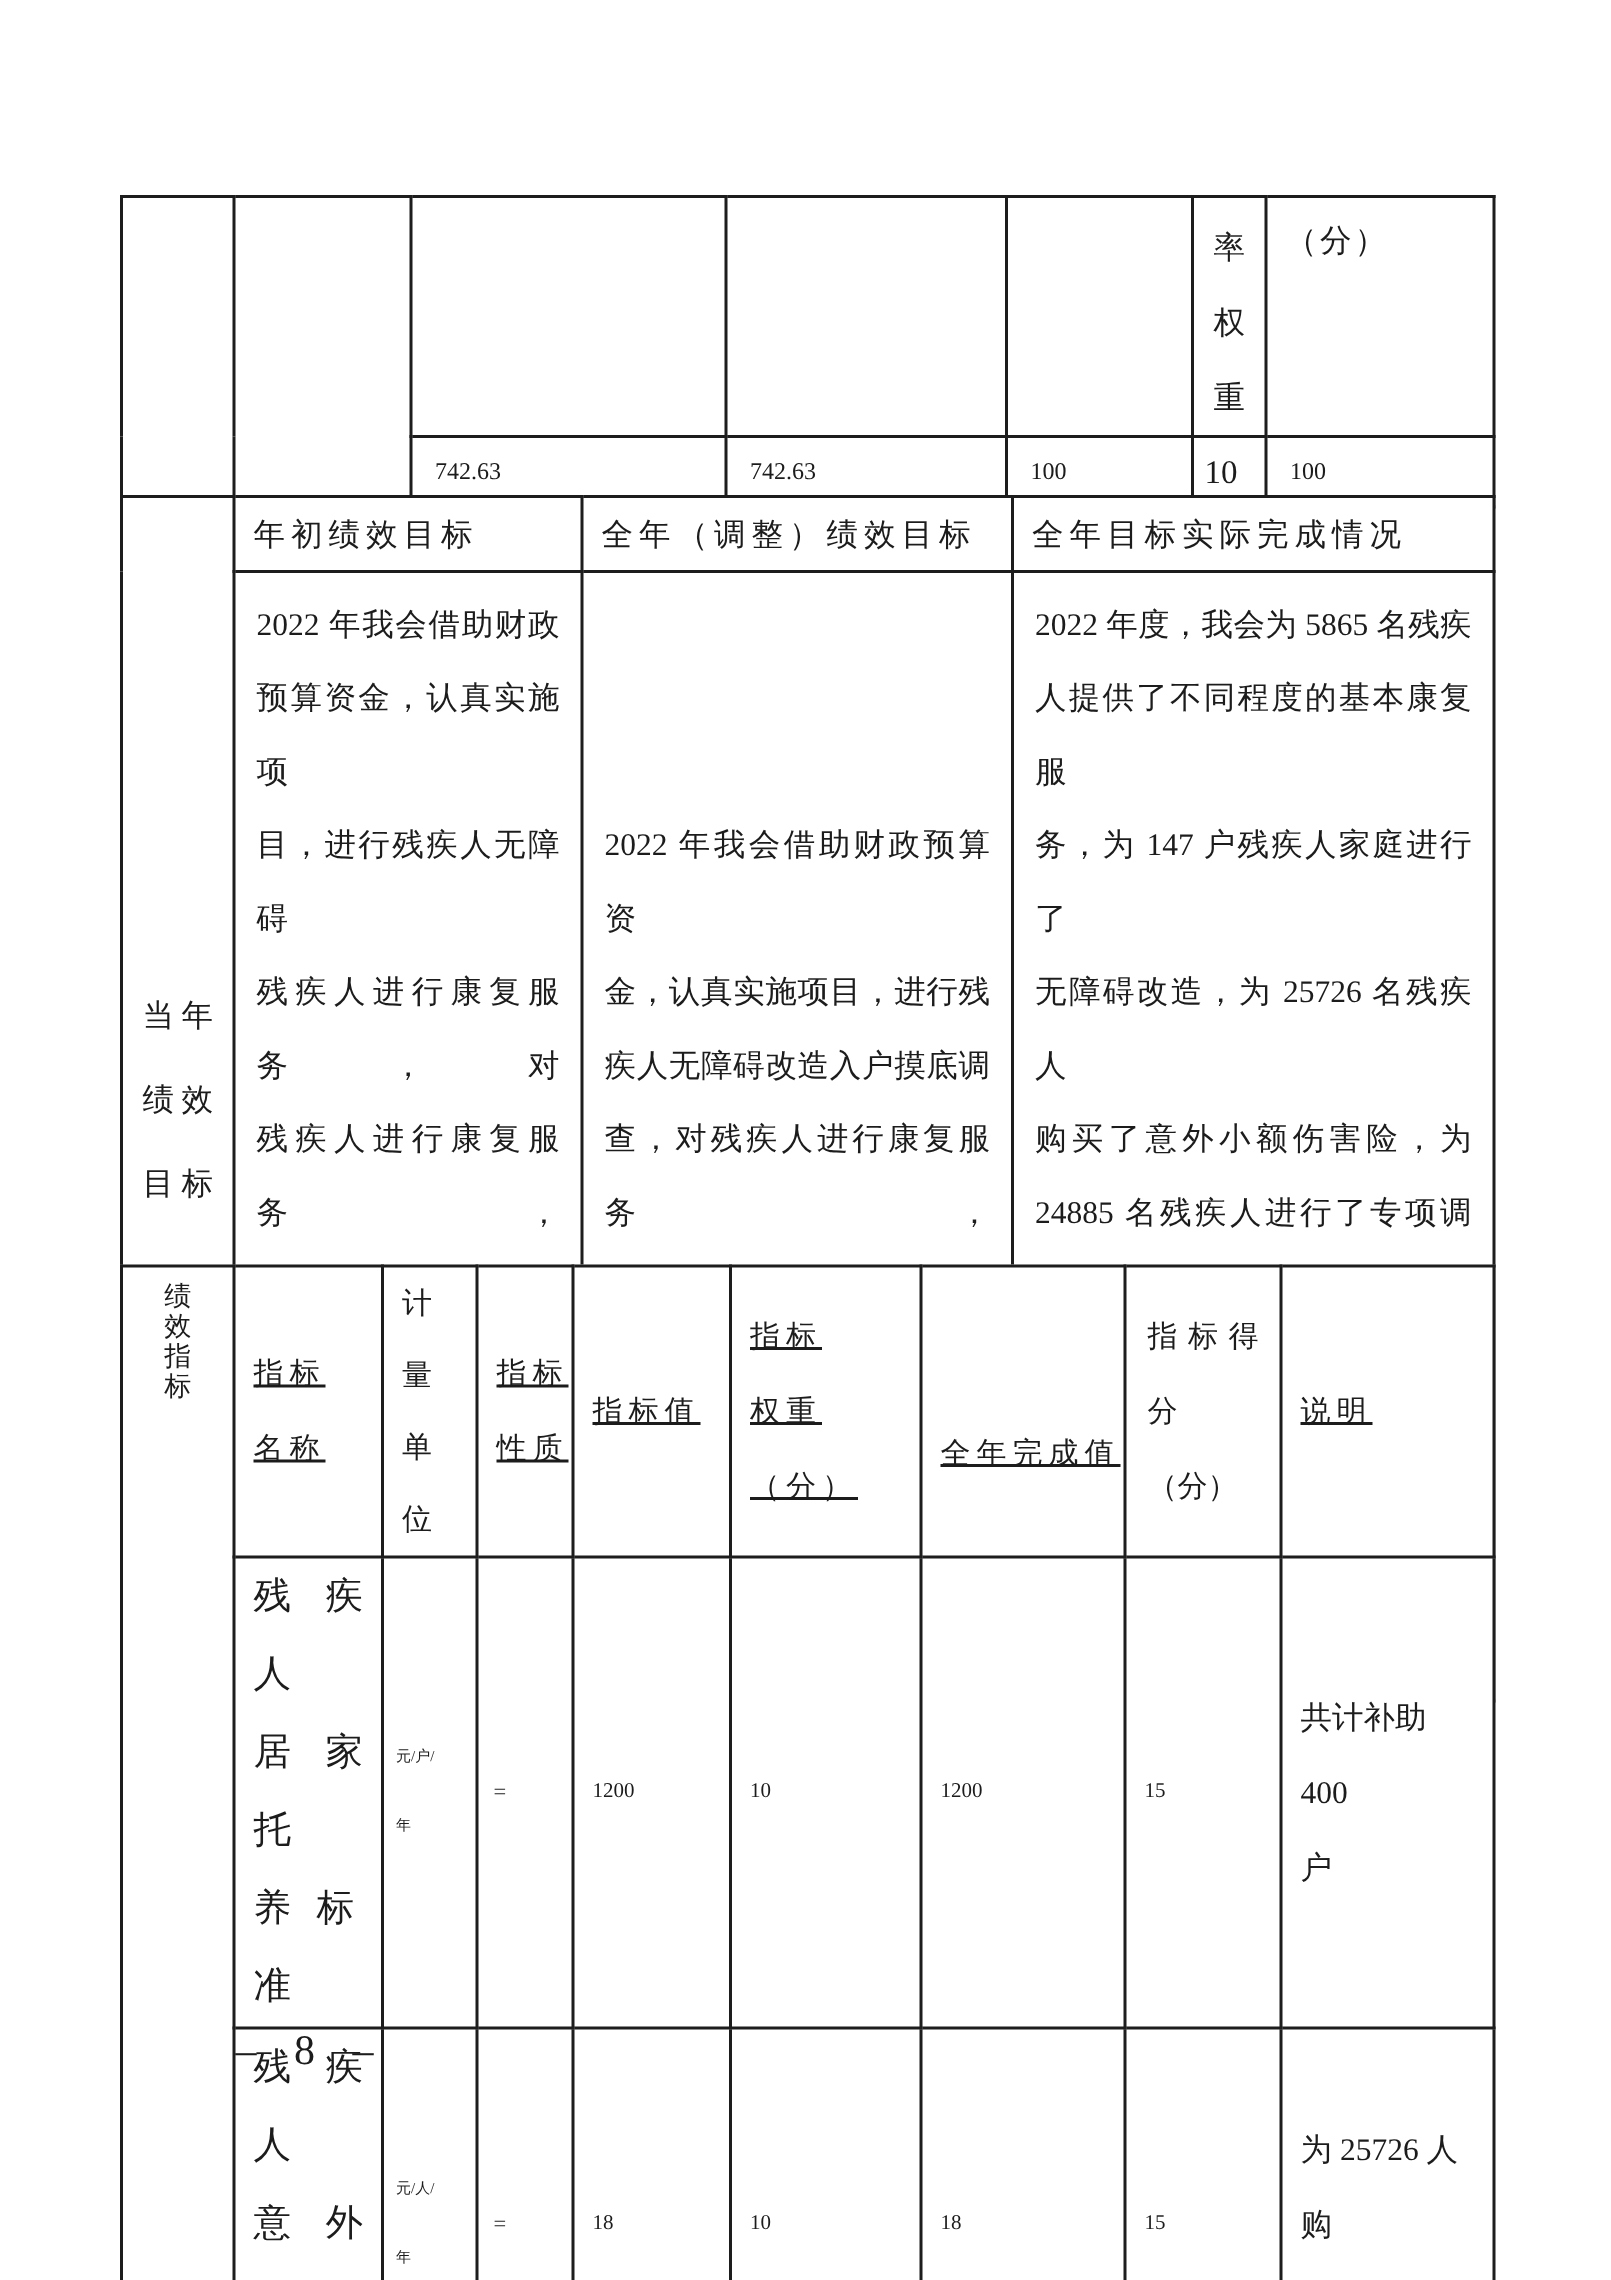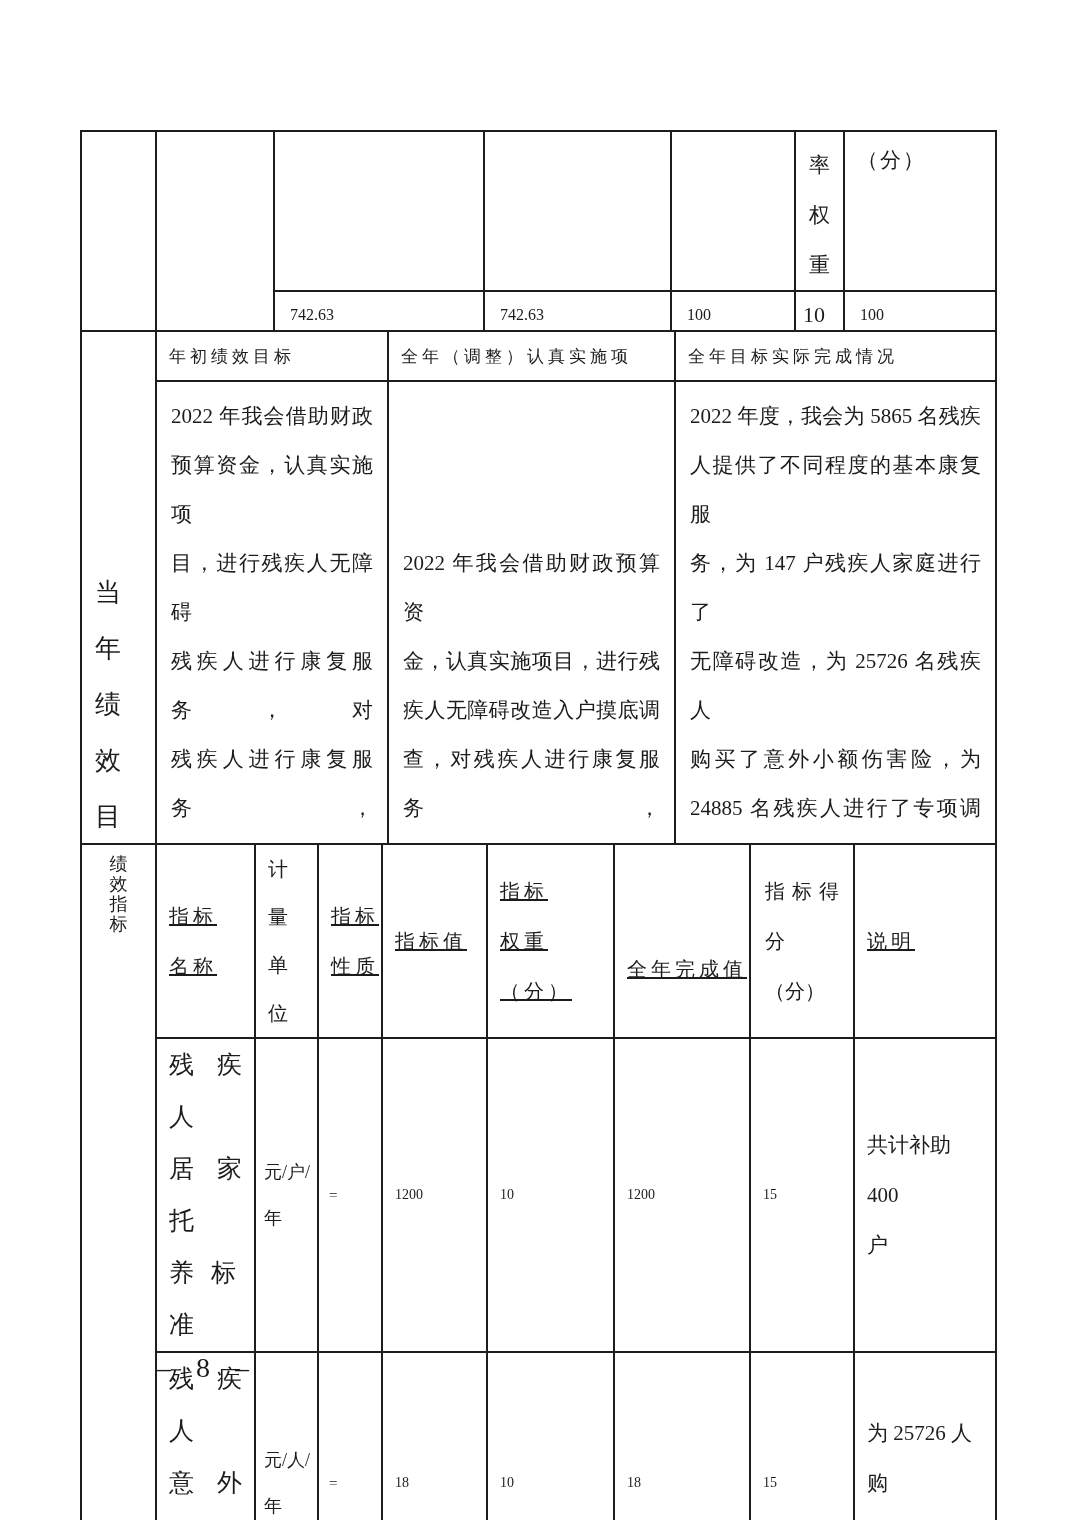--- a/index.html
+++ b/index.html
@@ -36,33 +36,33 @@
   .vt { vertical-align:top !important; }
 
   
   .a-head { vertical-align:top !important; }
   .rate-weight { font-size:21px; line-height:50px; padding:8px 0 0 13px !important; }
   .score-unit  { font-size:21px; padding:14px 0 0 12px !important; letter-spacing:2px; }
   .a-val { font-size:16px; padding-left:15px !important; }
   .a-val-narrow { font-size:22px; padding-left:7px !important; }
 
   
-  .b-sidebar { font-size:26px; line-height:56px; padding:0 13px !important; }
-  .b-head { font-size:17px; letter-spacing:4px; padding-left:12px !important; }
+  .b-sidebar { font-size:21px; line-height:56px; padding:0 13px !important; }
+  .b-head { font-size:21px; letter-spacing:4px; padding-left:12px !important; }
   .b-par { font-size:21px; line-height:49px; padding:10px 14px 6px 14px !important; }
   .b-par .ln { min-height:49px; }
 
   
   .c-sidebar { font-size:18px; line-height:20px; padding-top:9px !important; text-align:center; vertical-align:top !important; }
   .c-head { font-size:20px; line-height:50px; letter-spacing:4px; padding-left:12px !important;text-decoration:underline; }
   .c-head-unit { font-size:20px; line-height:48px; padding-left:12px !important; }
   .c-head-pushdown { padding-top:55px !important; }
   .c-head-score { font-size:20px; line-height:50px; padding:0 14px !important;border-radius:22px; }
   .c-name { font-size:25px; line-height:52px; padding:0 12px !important; }
-  .c-unit { font-size:18px; line-height:46px; padding-left:8px !important;border-radius:24px; }
+  .c-unit { font-size:10px; line-height:46px; padding-left:8px !important;border-radius:24px; }
   .c-nature { font-size:15px; padding-left:10px !important; }
   .c-num { font-size:14px; padding-left:12px !important; }
   .c-note { font-size:21px; line-height:50px; padding:0 8px 0 12px !important; }
 
   
   tr.h147 { height:147px; } tr.h47 { height:47px; }
   tr.h50  { height:50px; }  tr.h457 { height:457px; }
   tr.h193 { height:193px; } tr.h152 { height:152px; }
 
   .page-footer {
@@ -118,21 +118,21 @@
         <col style="width:321px">
     </colgroup>
     <tbody>
         <tr class="h50">
       <td rowspan="2" class="b-sidebar jlines" data-bind-lines="annual_goals.sidebar">
             <div class="ln">当年</div>
             <div class="ln">绩效</div>
             <div class="ln">目标</div>
           </td>
       <td class="b-head" data-bind="annual_goals.col_initial">年初绩效目标</td>
-      <td class="b-head" data-bind="annual_goals.col_adjusted">全年（调整）认真实施项</td>
+      <td class="b-head" data-bind="annual_goals.col_adjusted">全年（调整）绩效目标</td>
       <td class="b-head" data-bind="annual_goals.col_actual">全年目标实际完成情况</td>
     </tr>
     <tr class="h457">
       <td class="b-par vt jlines jl-last-left" data-bind-lines="annual_goals.initial_text">
             <div class="ln">2022 年我会借助财政</div>
             <div class="ln">预算资金，认真实施项</div>
             <div class="ln">目，进行残疾人无障碍</div>
             <div class="ln">残疾人进行康复服务，对</div>
             <div class="ln">残疾人进行康复服务，</div>
             <div class="ln">发放辅具，居家托养，</div>

